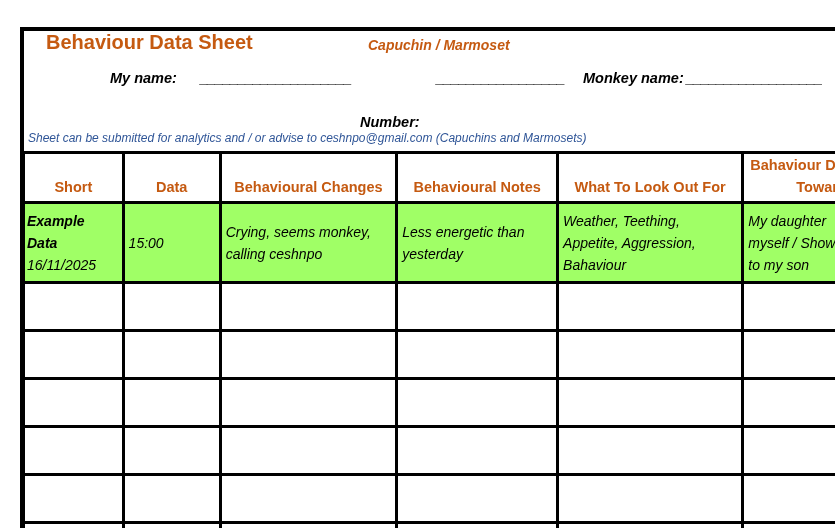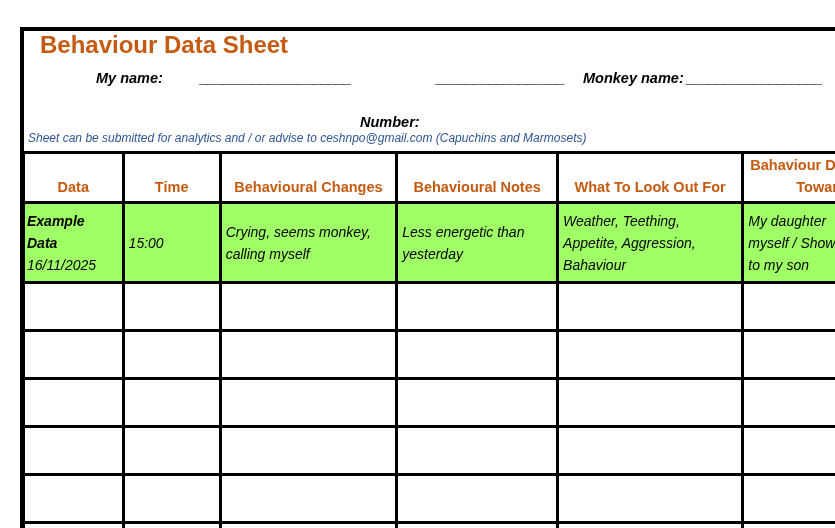--- a/index.html
+++ b/index.html
@@ -1,41 +1,42 @@
 <!DOCTYPE html>
 <html><head>
 <meta charset="utf-8">
 <style>
   html, body { margin:0; padding:0; background:#ffffff; }
   body { width:835px; height:528px; overflow:hidden; position:relative;
          font-family:"Liberation Sans", "DejaVu Sans", sans-serif; }
   .sheet { position:absolute; left:20px; top:27px; width:900px; height:520px;
            border-left:4px solid #000; border-top:4px solid #000; box-sizing:border-box; }
-  .title { position:absolute; left:16px; top:0px; font-size:24px; font-weight:bold; color:#c55a11; }
+  .title { position:absolute; left:22px; top:0px; font-size:20px; font-weight:bold; color:#c55a11; }
   .species { position:absolute; left:344px; top:6px; font-size:14px; font-weight:bold; font-style:italic; color:#c55a11; }
   .line-name { position:absolute; left:0; top:39px; width:900px; font-size:14.5px; font-weight:bold; font-style:italic; color:#000; white-space:nowrap; }
   .line-mate { position:absolute; left:4px; top:77px; font-size:14.5px; font-weight:bold; font-style:italic; color:#000; white-space:nowrap; }
   .note { position:absolute; left:4px; top:100px; font-size:12px; font-style:italic; color:#2f5597; white-space:nowrap; }
   table.grid { position:absolute; left:-2px; top:120px; border-collapse:collapse; table-layout:fixed; }
   table.grid td, table.grid th { border:3px solid #000; padding:0 4px; box-sizing:border-box; }
   table.grid th { height:44px; color:#c55a11; font-size:14.5px; font-weight:bold; text-align:center; vertical-align:bottom; padding-bottom:3px; line-height:22px; background:#fff; }
   table.grid td { font-size:14px; font-style:italic; color:#000; vertical-align:middle; line-height:22px; }
   tr.example td { background:#a0ff66; height:80px; }
   tr.blank td { height:48px; background:#fff; }
   .bold { font-weight:bold; }
   .blank-fill { letter-spacing:-0.5px; }
 </style>
 </head>
 <body>
 
 <div class="sheet">
   <div class="title">Behaviour Data Sheet</div>
+  <div class="species">Capuchin / Marmoset</div>
 
   <div class="line-name">
-    <span style="position:absolute;left:72px;">My name:</span>
+    <span style="position:absolute;left:86px;">My name:</span>
     <span style="position:absolute;left:176px;text-align:right;" class="blank-fill">____________________</span>
     <span style="position:absolute;left:336px;margin-top:44px;">Number:</span>
     <span style="position:absolute;left:402px;margin-left:10px;" class="blank-fill">_________________</span>
     <span style="position:absolute;left:559px;">Monkey name:</span>
     <span style="position:absolute;left:662px;text-align:right;" class="blank-fill">__________________</span>
   </div>
 
 
   <div class="note">Sheet can be submitted for analytics and / or advise to ceshnpo@gmail.com  (Capuchins and Marmosets)</div>
 
@@ -43,39 +44,39 @@
     <colgroup>
       <col style="width:100px">
         <col style="width:98px">
         <col style="width:178px">
       <col style="width:162px">
         <col style="width:187px">
         <col style="width:175px">
     </colgroup>
     <tbody>
         <tr>
+      <th>Short</th>
       <th>Data</th>
-      <th>Time</th>
       <th>Behavioural Changes</th>
       <th>Behavioural Notes</th>
       <th>What To Look Out For</th>
       <th style="text-align:left;padding-left:6px;white-space:nowrap;line-height:22px;">
         <div>Bahaviour D</div>
         <div style="padding-left:46px;">Towar</div>
       </th>
     </tr>
     <tr class="example">
       <td style="padding-left:2px;margin-top:36px;">
         <div class="bold">Example Data</div>
         <div>16/11/2025</div>
       </td>
       <td>15:00</td>
       <td>
         <div>Crying, seems monkey,</div>
-        <div>calling myself</div>
+        <div>calling ceshnpo</div>
       </td>
       <td>
         <div>Less energetic than</div>
         <div>yesterday</div>
       </td>
       <td>
         <div>Weather, Teething,</div>
         <div>Appetite, Aggression,</div>
         <div>Bahaviour</div>
       </td>

